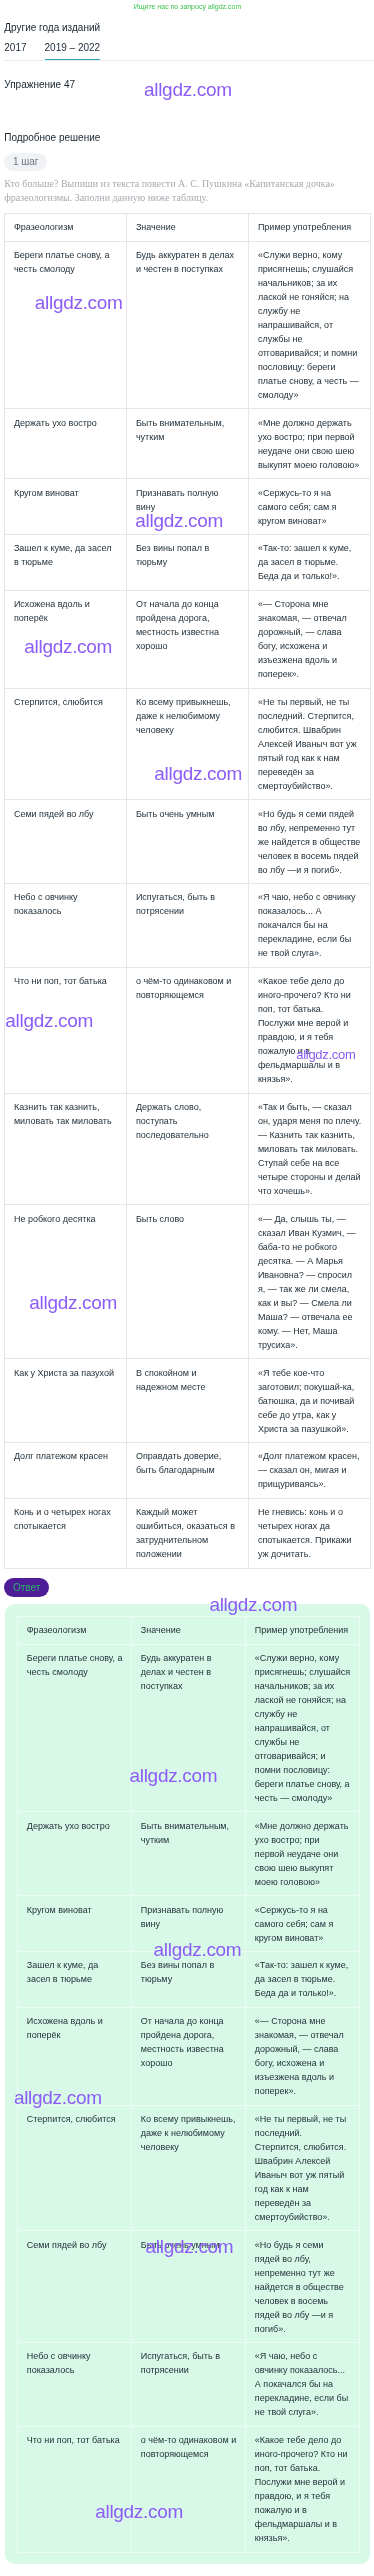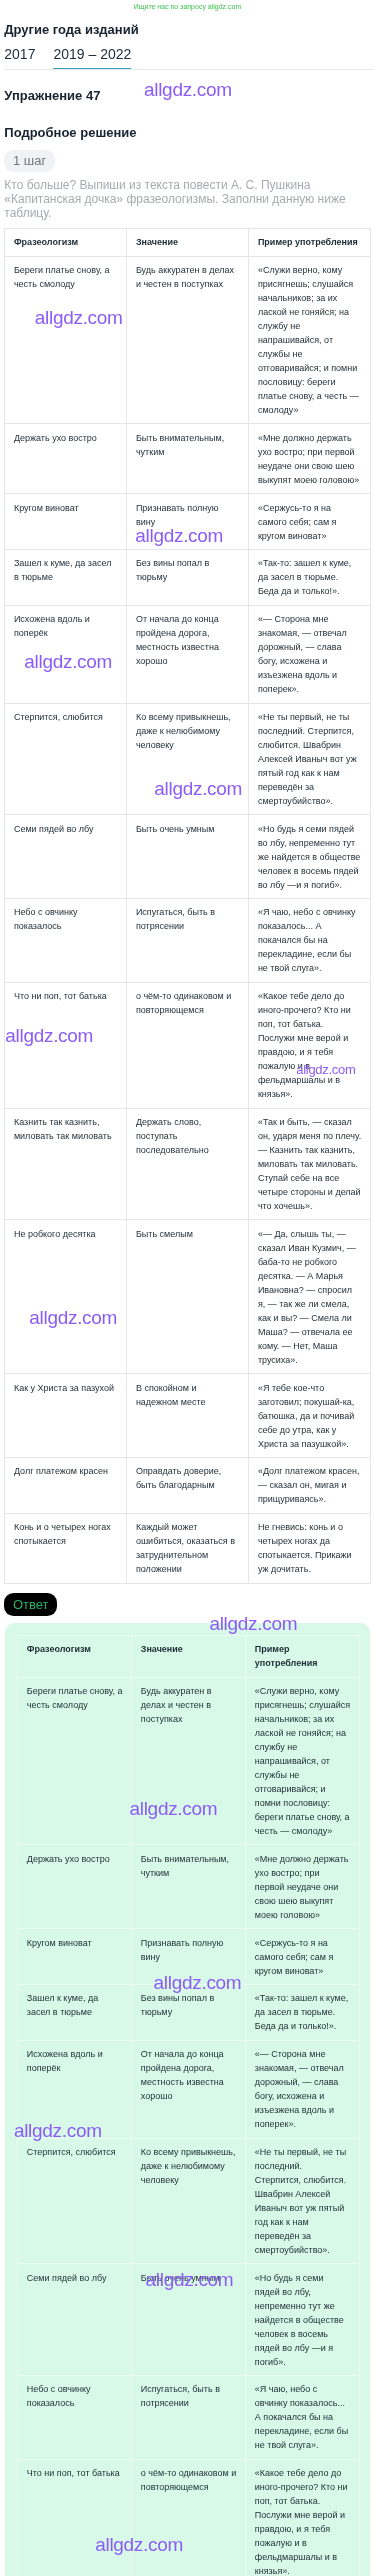--- a/index.html
+++ b/index.html
@@ -14,74 +14,75 @@
     padding-bottom:3.2px;
   }
   .promo{
     padding-top:3.2px;
     text-align:center;
     font-size:7px;
     color:#3cc14f;
   }
   .h-title{
     margin:11.8px 4.3px 0 4.3px;
-    font-size:13px;
-    font-weight:700;
+    font-size:10px;
+    font-weight:400;
     color:#18242f;
   }
   .tabs{
     margin:8.6px 0 0 4.3px;
     border-bottom:0.5px solid #e7e9eb;
     display:flex;
     gap:18px;
-    font-size:14px;
+    font-size:10px;
     color:#1e2c3a;
   }
   .tab{
     padding-bottom:6.4px;
     cursor:pointer;
   }
   .tab.active{
     border-bottom:1.6px solid #2aa6bd;
   }
   .badge{
     display:inline-block;
     margin:9.6px 0 0 4.3px;
     padding:3.7px 8.6px;
     border-radius:9.6px;
-    font-size:13px;
+    font-size:10px;
   }
   .badge-step{background:#f1f2f5;color:#6f7885;}
-  .badge-answer{background:#000000;color:#29b368;}
+  .badge-answer{background:#4c1d95;color:#29b368;}
   .question{
     margin:6.4px 4.3px 0 4.3px;
     max-width:347px;
-    font-size:12px;
+    font-size:10px;
     line-height:14px;
     color:#a6abb2;
+    font-family:Liberation Serif, serif;
   }
   table.phrase-table{
     border-collapse:collapse;
     margin:7.5px 4.3px 0 4.3px;
     width:366px;
     table-layout:fixed;
     background:#ffffff;
   }
   table.phrase-table td,table.phrase-table th{
     position:relative;
     border:0.5px solid #e4e6e9;
     padding:6.4px 8.6px;
     vertical-align:top;
     font-size:9px;
     line-height:14px;
     text-align:left;
     font-weight:400;
     word-wrap:break-word;
   }
-  table.phrase-table th{font-weight:700;}
+  table.phrase-table th{font-weight:400;}
   .answer-panel{
     position:relative;
     margin:7.5px 5.4px 0 5.4px;
     background:#d9f9e8;
     border-radius:9.6px;
     padding:11.8px 11.8px;
   }
   table.answer-table{
     width:341px;
     margin:0;
@@ -110,21 +111,21 @@
 
   <div class="h-title">Другие года изданий</div>
 
   <div class="tabs">
     <div class="tab">2017</div>
     <div class="tab active">2019 – 2022</div>
   </div>
 
   <div class="h-title" style="margin-top:18px;">Упражнение 47</div>
 
-  <div class="h-title" style="margin-top:22px;">Подробное решение</div>
+  <div class="h-title" style="margin-top:42px;">Подробное решение</div>
 
   <div>
     <span class="badge badge-step">1 шаг</span>
   </div>
 
   <div class="question">Кто больше? Выпиши из текста повести А. С. Пушкина «Капитанская дочка» фразеологизмы. Заполни данную ниже таблицу.</div>
 
   <table class="phrase-table">
     <colgroup>
         <col style="width:122px">
@@ -184,21 +185,21 @@
           <td id="c-t1-9-2">о чём-то одинаковом и повторяющемся</td>
           <td id="c-t1-9-3">«Какое тебе дело до иного-прочего? Кто ни поп, тот батька. Послужи мне верой и правдою, и я тебя пожалую и в фельдмаршалы и в князья».<span class="watermark" style="left: 47px; top: 80px; font-size: 13px;">allgdz.com</span></td>
         </tr>
         <tr>
           <td id="c-t1-10-1">Казнить так казнить, миловать так миловать</td>
           <td id="c-t1-10-2">Держать слово, поступать последовательно</td>
           <td id="c-t1-10-3">«Так и быть, — сказал он, ударя меня по плечу. — Казнить так казнить, миловать так миловать. Ступай себе на все четыре стороны и делай что хочешь».</td>
         </tr>
         <tr>
           <td id="c-t1-11-1">Не робкого десятка<span class="watermark" style="left: 24px; top: 88px; font-size: 19px;">allgdz.com</span></td>
-          <td id="c-t1-11-2">Быть смелым</td>
+          <td id="c-t1-11-2">Быть слово</td>
           <td id="c-t1-11-3">«— Да, слышь ты, — сказал Иван Кузмич, — баба-то не робкого десятка. — А Марья Ивановна? — спросил я, — так же ли смела, как и вы? — Смела ли Маша? — отвечала ее кому. — Нет, Маша трусиха».</td>
         </tr>
         <tr>
           <td id="c-t1-12-1">Как у Христа за пазухой</td>
           <td id="c-t1-12-2">В спокойном и надежном месте</td>
           <td id="c-t1-12-3">«Я тебе кое-что заготовил; покушай-ка, батюшка, да и почивай себе до утра, как у Христа за пазушкой».</td>
         </tr>
         <tr>
           <td id="c-t1-14-1">Долг платежом красен</td>
           <td id="c-t1-14-2">Оправдать доверие, быть благодарным</td>

